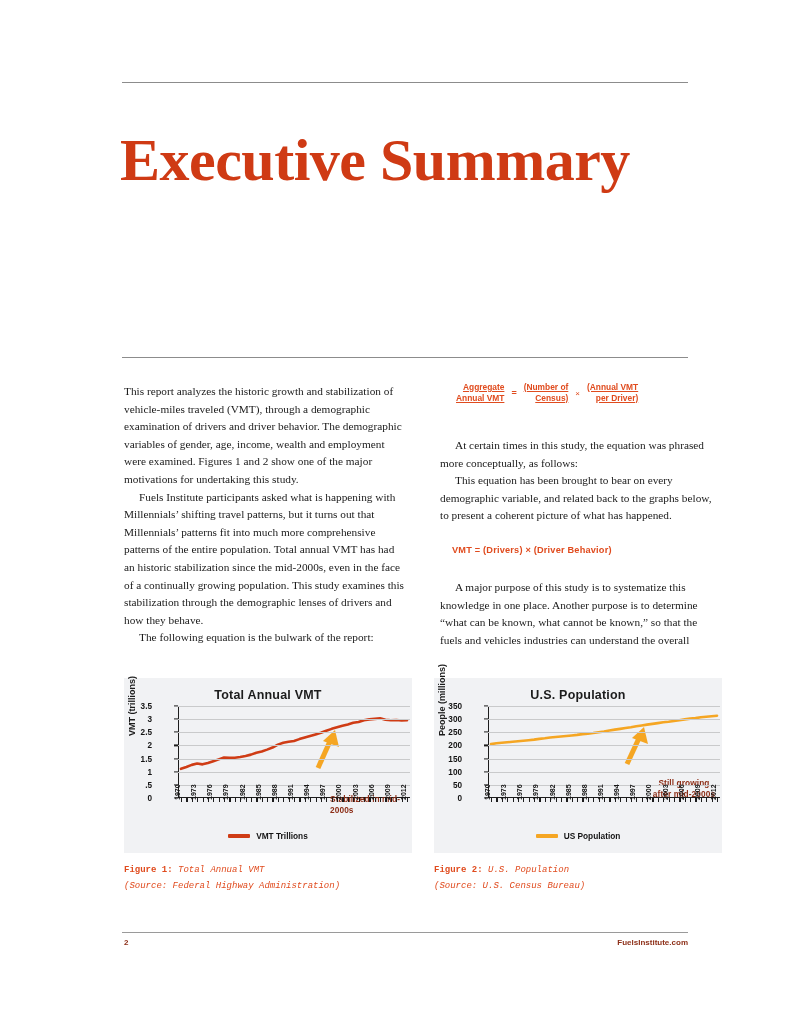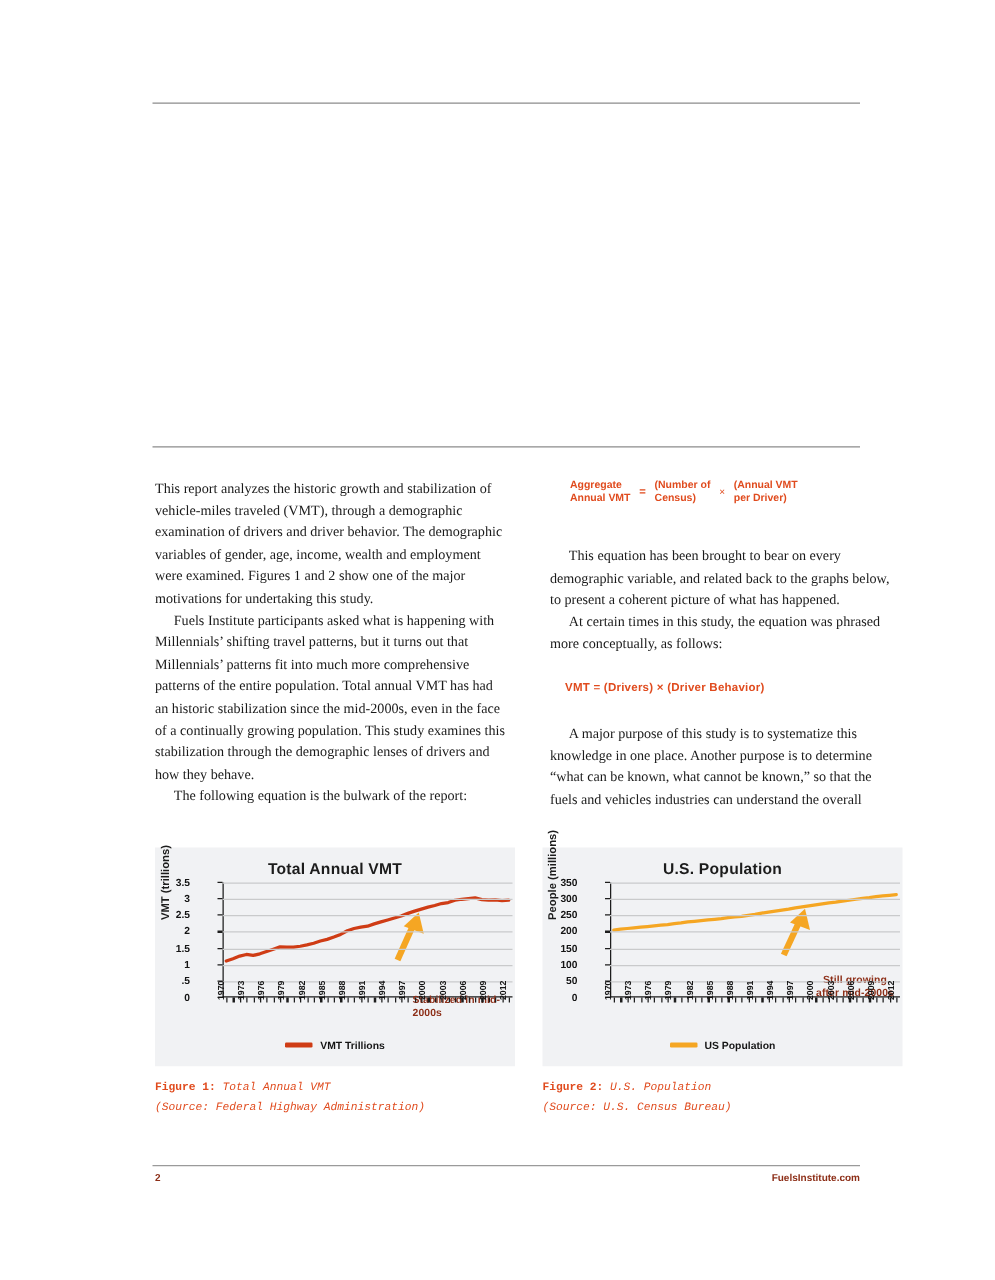--- a/index.html
+++ b/index.html
@@ -24,21 +24,21 @@
   .col p{margin:0;}
   .col p.indent{text-indent:15px;}
 
   
   .eq-block{
     position:absolute;left:440px;top:382px;width:280px;
     font-family:"Liberation Sans",sans-serif;font-weight:bold;
     color:#e04b1e;font-size:8.4px;line-height:11px;
   }
   .eq-row{display:flex;align-items:center;justify-content:flex-start;gap:7px;padding-left:16px;}
-  .eq-term{text-align:left;white-space:pre-line;}
+  .eq-term{text-align:right;white-space:pre-line;text-decoration:underline;}
   .eq-op{font-size:9px;font-weight:bold;}
   .eq-op.small{font-size:8px;font-weight:normal;}
 
   .eq2{
     position:absolute;left:452px;top:545px;width:280px;
     font-family:"Liberation Sans",sans-serif;font-weight:bold;
     color:#e04b1e;font-size:9.2px;letter-spacing:0.2px;
   }
 
   
@@ -110,20 +110,21 @@
     font-family:"Liberation Sans",sans-serif;font-weight:bold;font-size:8px;color:#8d2f18;
   }
 </style>
 </head>
 <body>
 
 <div class="page">
 
   <div class="rule rule-top"></div>
 
+  <h1 class="page-title">Executive Summary</h1>
 
   <div class="rule rule-mid"></div>
 
   <div class="col col-left">
     <p>This report analyzes the historic growth and stabilization of vehicle-miles traveled (VMT), through a demographic examination of drivers and driver behavior. The demographic variables of gender, age, income, wealth and employment were examined. Figures 1 and 2 show one of the major motivations for undertaking this study.</p>
     <p class="indent">Fuels Institute participants asked what is happening with Millennials’ shifting travel patterns, but it turns out that Millennials’ patterns fit into much more comprehensive patterns of the entire population. Total annual VMT has had an historic stabilization since the mid-2000s, even in the face of a continually growing population. This study examines this stabilization through the demographic lenses of drivers and how they behave.</p>
     <p class="indent">The following equation is the bulwark of the report:</p>
   </div>
 
   <div class="eq-block">
@@ -133,22 +134,22 @@
       <span class="eq-op">=</span>
       <span class="eq-term">(Number of
 Census)</span>
       <span class="eq-op small">×</span>
       <span class="eq-term">(Annual VMT
 per Driver)</span>
     </div>
   </div>
 
   <div class="col col-right">
+    <p class="indent">At certain times in this study, the equation was phrased more conceptually, as follows:</p>
     <p class="indent">This equation has been brought to bear on every demographic variable, and related back to the graphs below, to present a coherent picture of what has happened.</p>
-    <p class="indent">At certain times in this study, the equation was phrased more conceptually, as follows:</p>
   </div>
 
   <div class="eq2">VMT  =  (Drivers)  ×  (Driver Behavior)</div>
 
   <div class="col" style="left:440px;top:579px;width:276px;">
     <p class="indent">A major purpose of this study is to systematize this knowledge in one place. Another purpose is to determine “what can be known, what cannot be known,” so that the fuels and vehicles industries can understand the overall</p>
   </div>
 
   <div class="fig fig-left">
     <div class="fig-title">Total Annual VMT</div>

